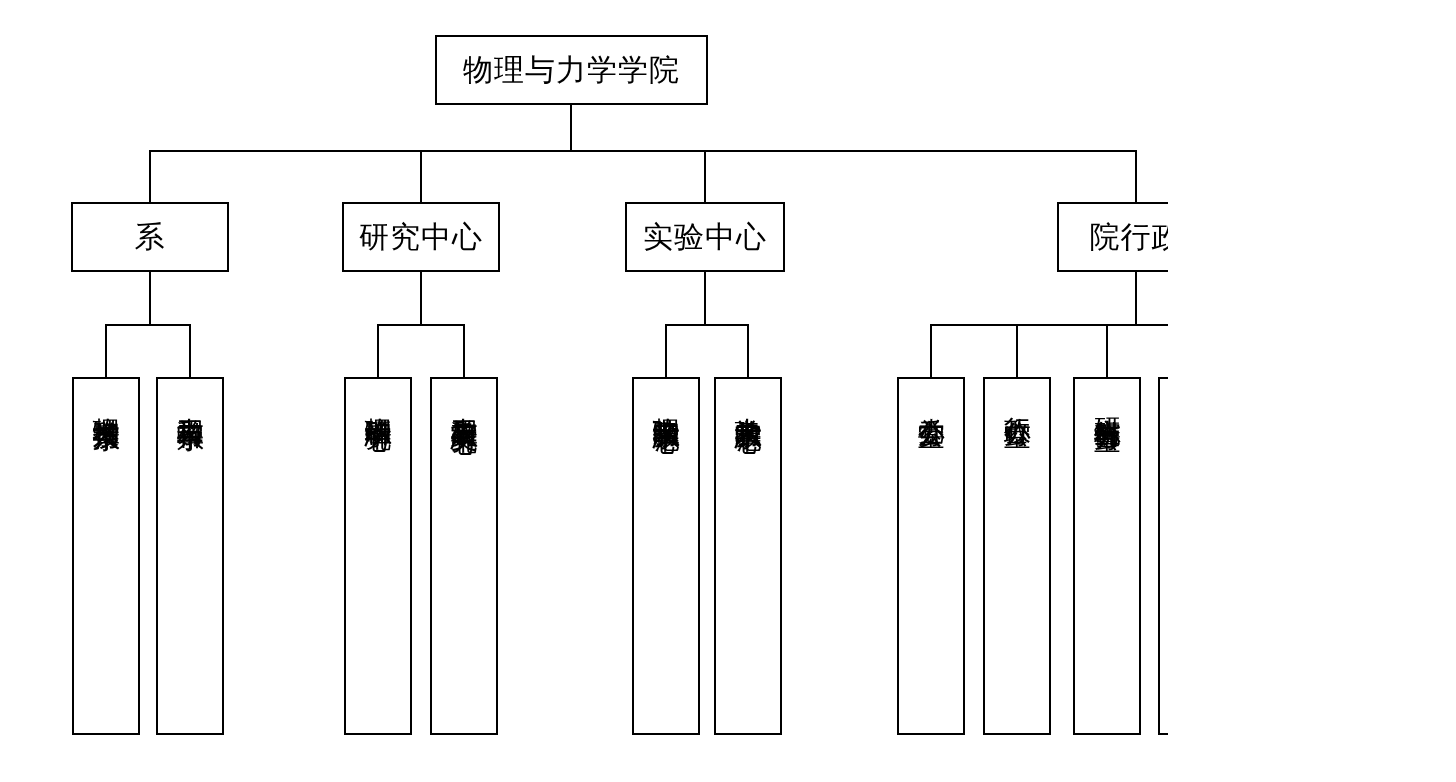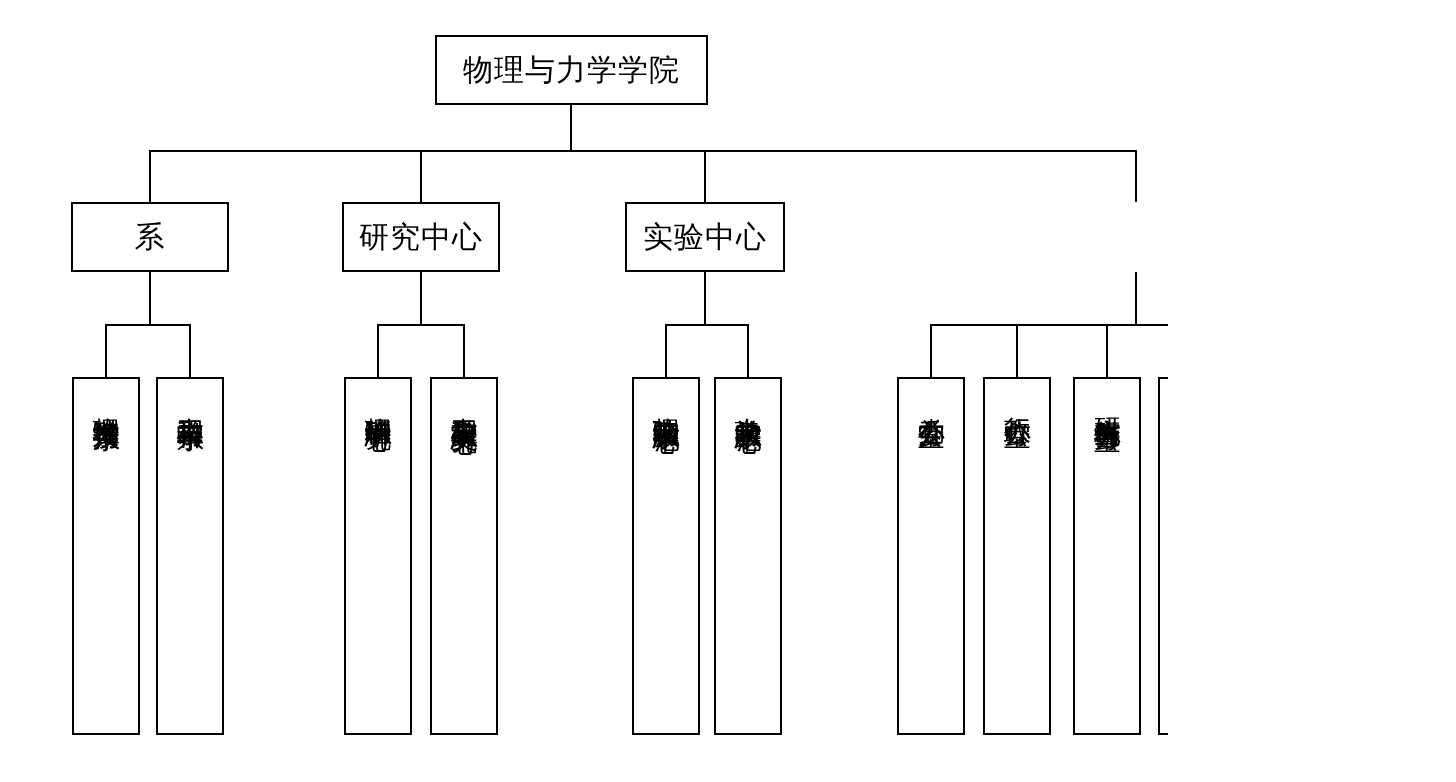--- a/index.html
+++ b/index.html
@@ -86,20 +86,23 @@
 
   <div class="node node-h" style="left:71px; top:202px; width:158px; height:70px;">
     <span>系</span>
   </div>
   <div class="node node-h" style="left:625px; top:202px; width:160px; height:70px;">
     <span>实验中心</span>
   </div>
   <div class="node node-h" style="left:342px; top:202px; width:158px; height:70px;">
     <span>研究中心</span>
   </div>
+  <div class="node node-h" style="left:1057px; top:202px; width:158px; height:70px;">
+    <span>院行政</span>
+  </div>
 
   <div class="node node-v" style="left:72px; top:377px; width:68px; height:358px;">
     <span>物理科学与技术系</span>
   </div>
   <div class="node node-v" style="left:156px; top:377px; width:68px; height:358px;">
     <span>力学与工程科学系</span>
   </div>
 
   <div class="node node-v" style="left:344px; top:377px; width:68px; height:358px;">
     <span>物理科学研究中心</span>

